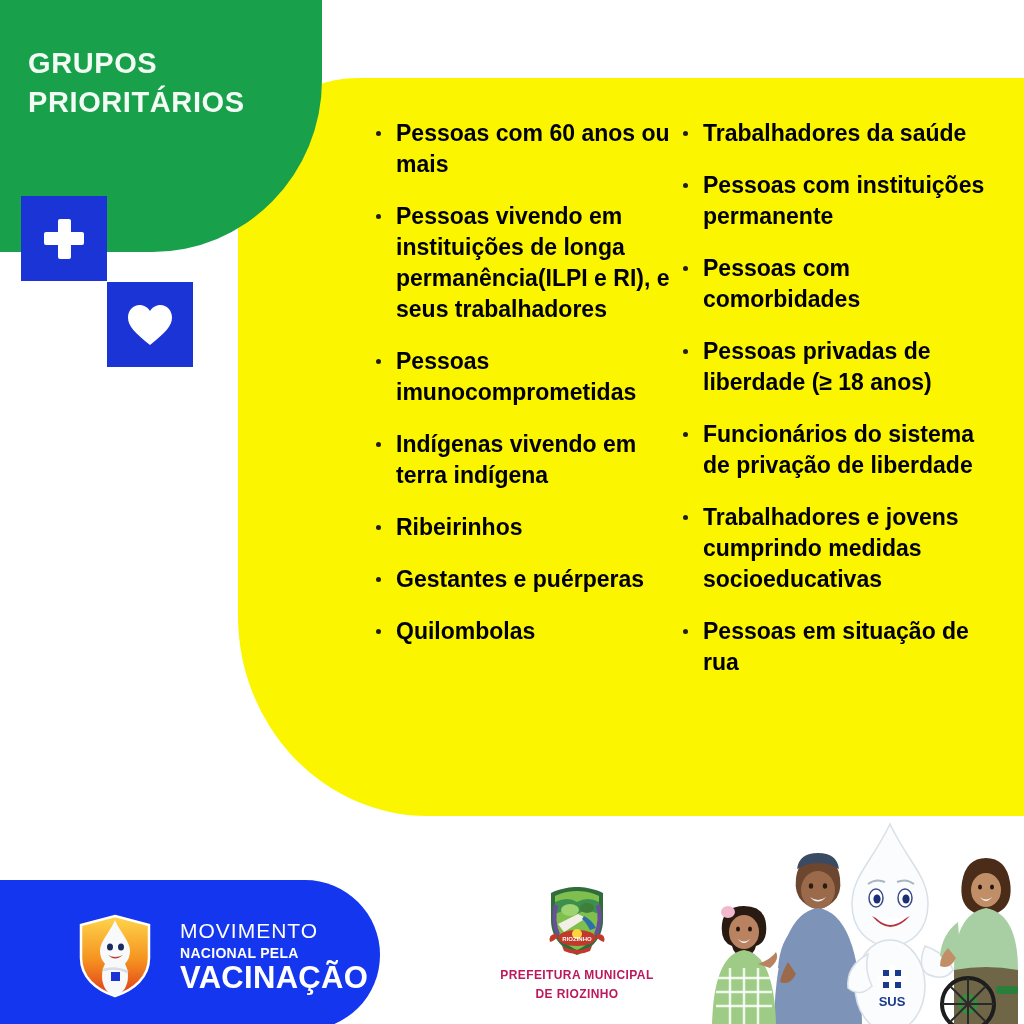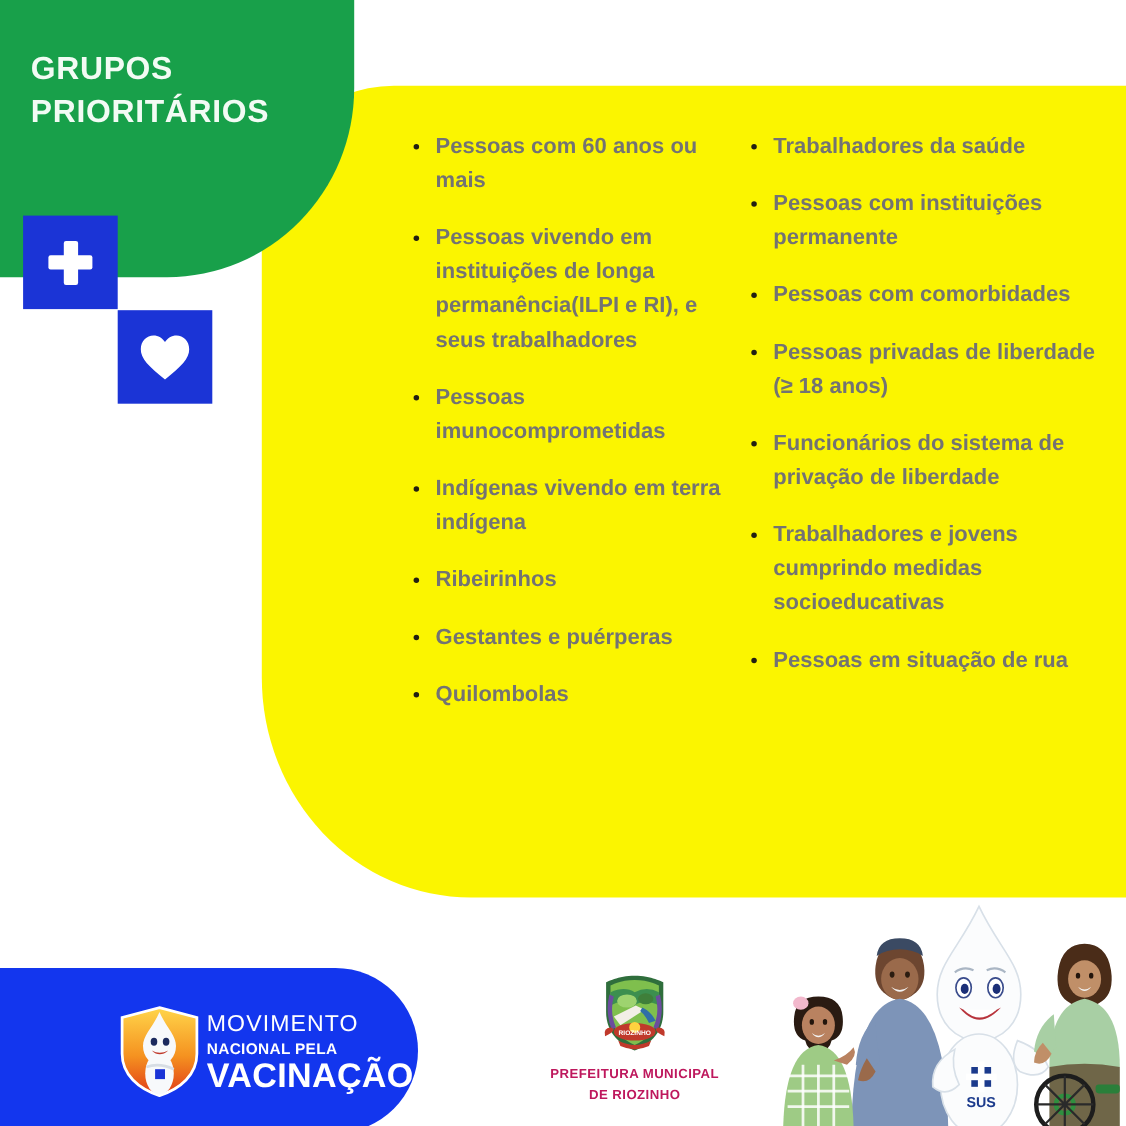--- a/index.html
+++ b/index.html
@@ -63,23 +63,23 @@
     background: #fbf500;
     border-top-left-radius: 120px;
     border-bottom-left-radius: 190px 200px;
     z-index: 2;
   }
 
   
   .col {
     position: absolute;
     z-index: 5;
-    color: #737373;
+    color: #000000;
     font-weight: bold;
-    font-size: 20px;
+    font-size: 23px;
     line-height: 31px;
   }
   .col-left  { left: 374px; top: 118px; width: 300px; }
   .col-right { left: 681px; top: 118px; width: 318px; }
 
   .bullet-item {
     position: relative;
     padding-left: 22px;
     margin-bottom: 21px;
   }
@@ -97,25 +97,24 @@
     position: absolute;
     left: -40px; top: 880px;
     width: 420px; height: 150px;
     background: #1336ee;
     border-top-right-radius: 130px;
     border-bottom-right-radius: 130px;
     z-index: 3;
   }
   .mnv-logo {
     position: absolute;
-    left: 92px; top: 910px;
+    left: 78px; top: 910px;
     width: 300px; height: 92px;
-    display: flex; align-items: center; gap: 6px;
+    display: flex; align-items: center; gap: 28px;
     z-index: 7;
-    justify-content: center;
   }
   .mnv-shield { width: 74px; height: 84px; flex: 0 0 74px; }
   .mnv-words {
     color: #ffffff;
     font-weight: bold;
     line-height: 1.0;
     letter-spacing: 0.3px;
   }
   .mnv-words .l1 { font-size: 21px; font-weight: normal; letter-spacing: 1px; display:block; }
   .mnv-words .l2 { font-size: 14px; display:block; margin-top: 5px; }

